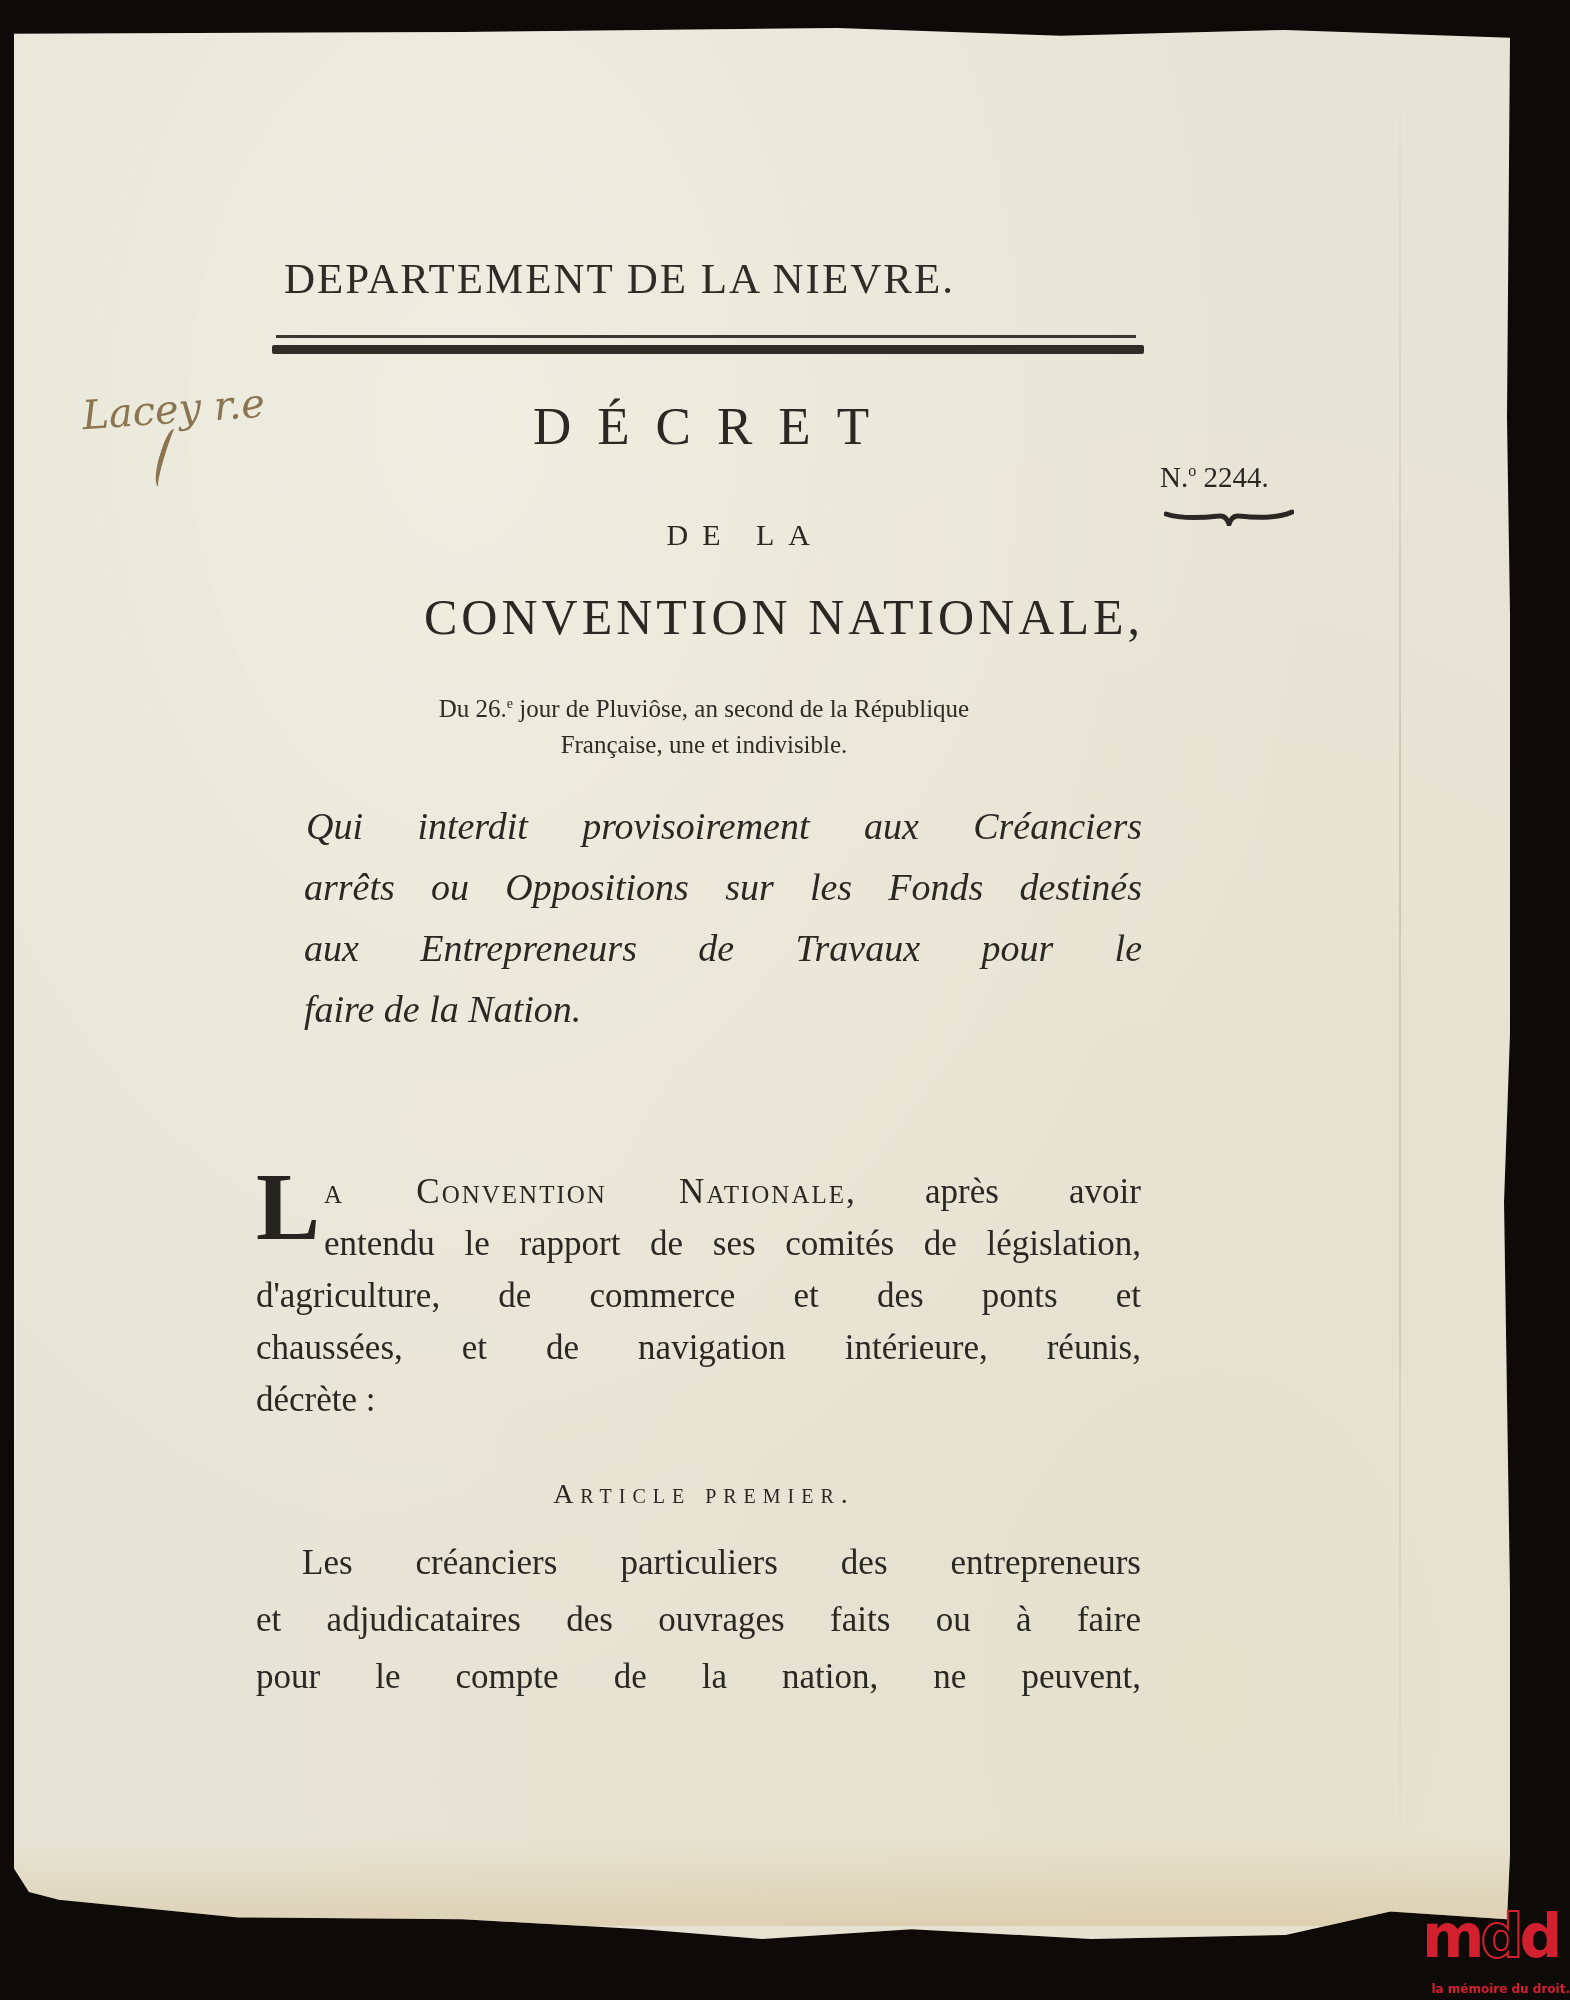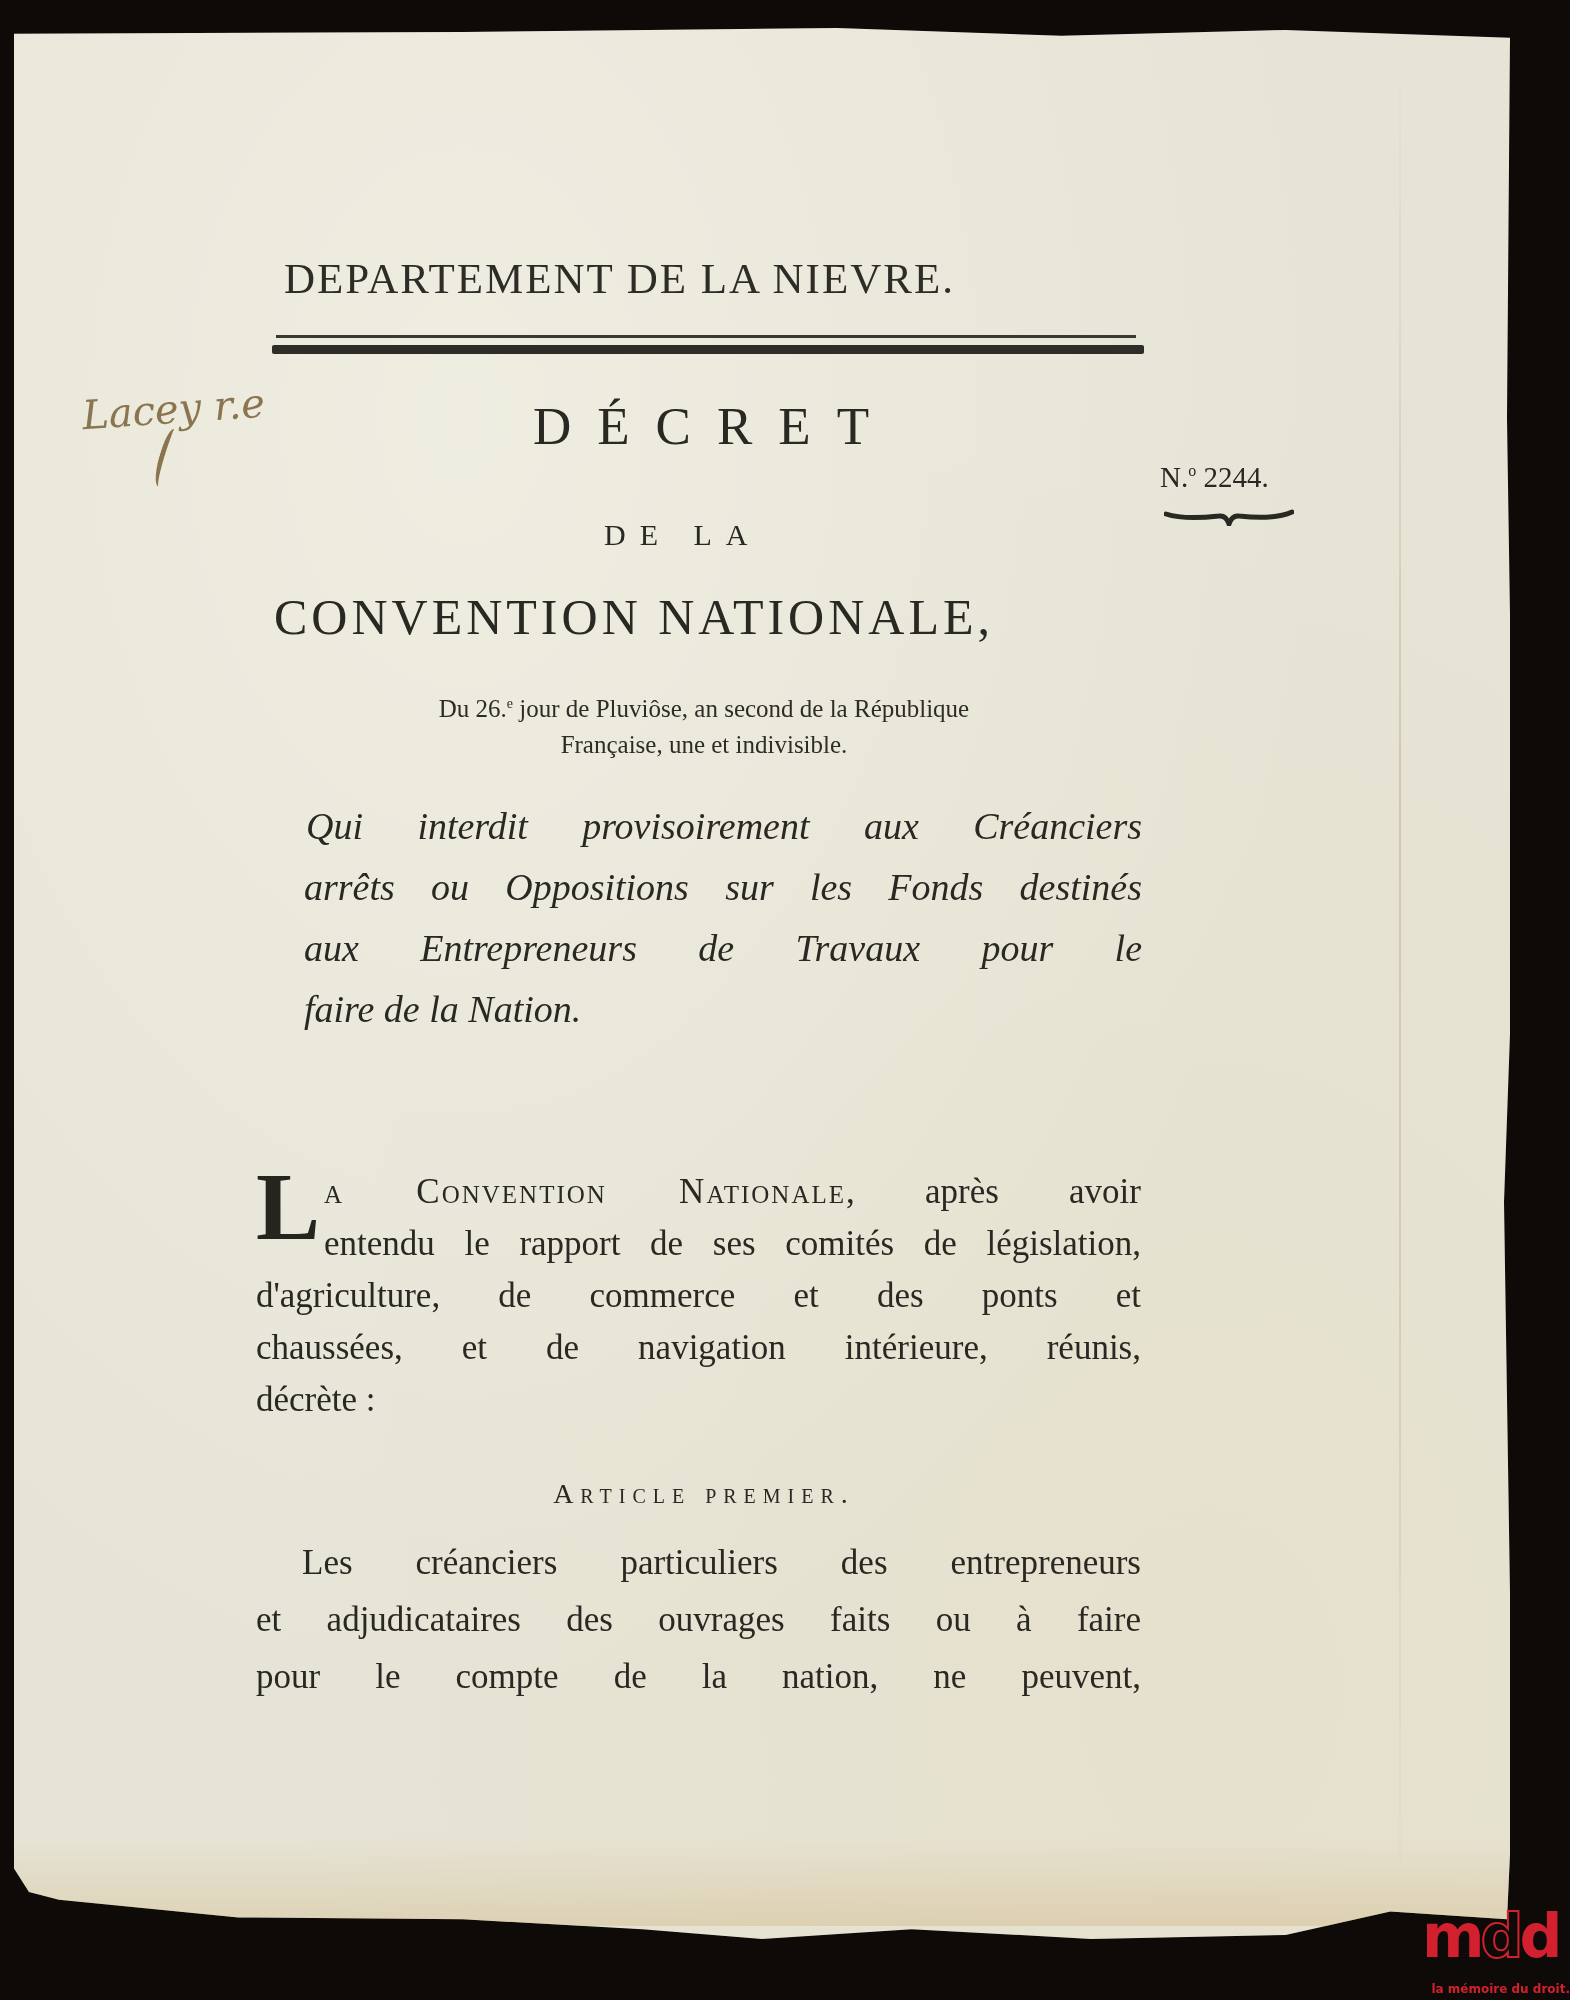--- a/index.html
+++ b/index.html
@@ -60,25 +60,25 @@
     font-size: 53px; letter-spacing: 26px; color: #2a2823;
   }
   .numero {
     left: 1146px; top: 435px; font-size: 29px; color: #2a2823;
   }
   .numero sup { font-size: 16px; }
   .brace {
     left: 1150px; top: 482px; width: 130px; height: 18px;
   }
   .de-la {
-    left: 590px; top: 492px; width: 220px; text-align: left;
+    left: 590px; top: 492px; width: 220px; text-align: right;
     font-size: 30px; letter-spacing: 14px; color: #2a2823;
   }
   .convention {
-    left: 260px; top: 562px; width: 870px; text-align: left;
+    left: 260px; top: 562px; width: 870px; text-align: right;
     font-size: 50px; letter-spacing: 4px; color: #2a2823;
   }
   .date-line {
     left: 290px; top: 660px; width: 800px; text-align: center;
     font-size: 25px; line-height: 36px; color: #2e2c27;
   }
   .date-line sup { font-size: 14px; }
   .summary {
     left: 248px; top: 770px; width: 880px;
     font-style: italic; font-size: 38px; line-height: 61px;

